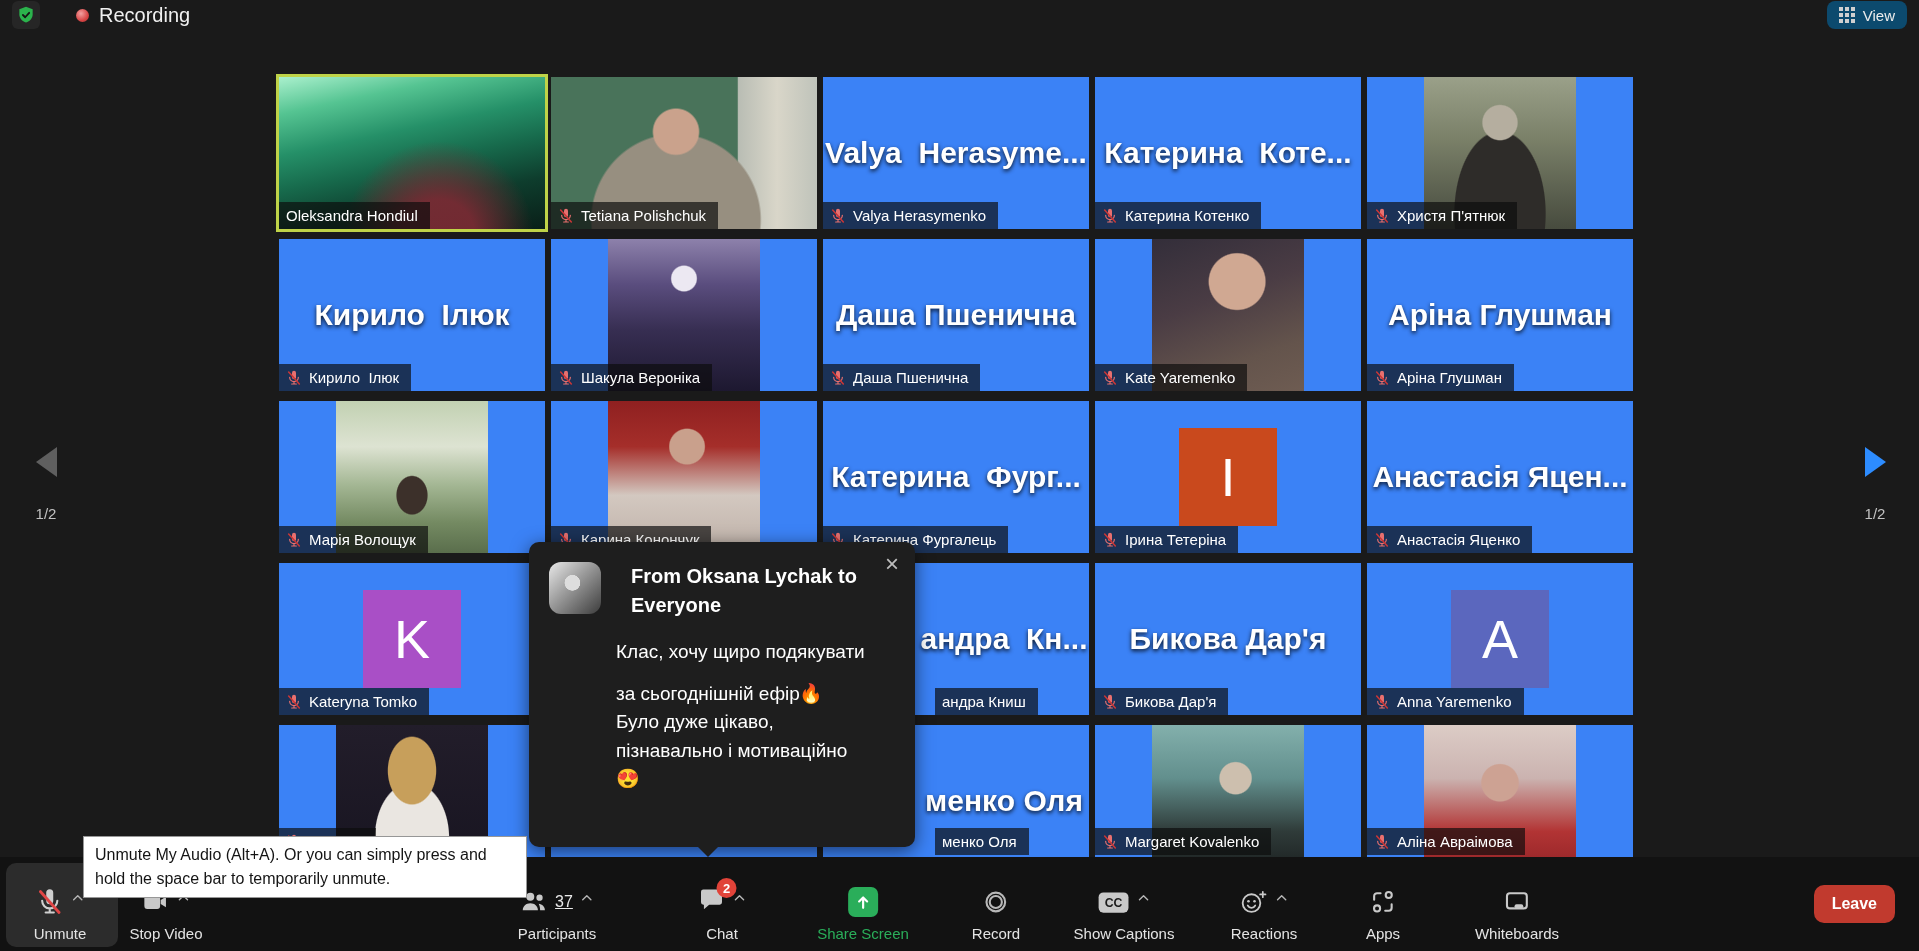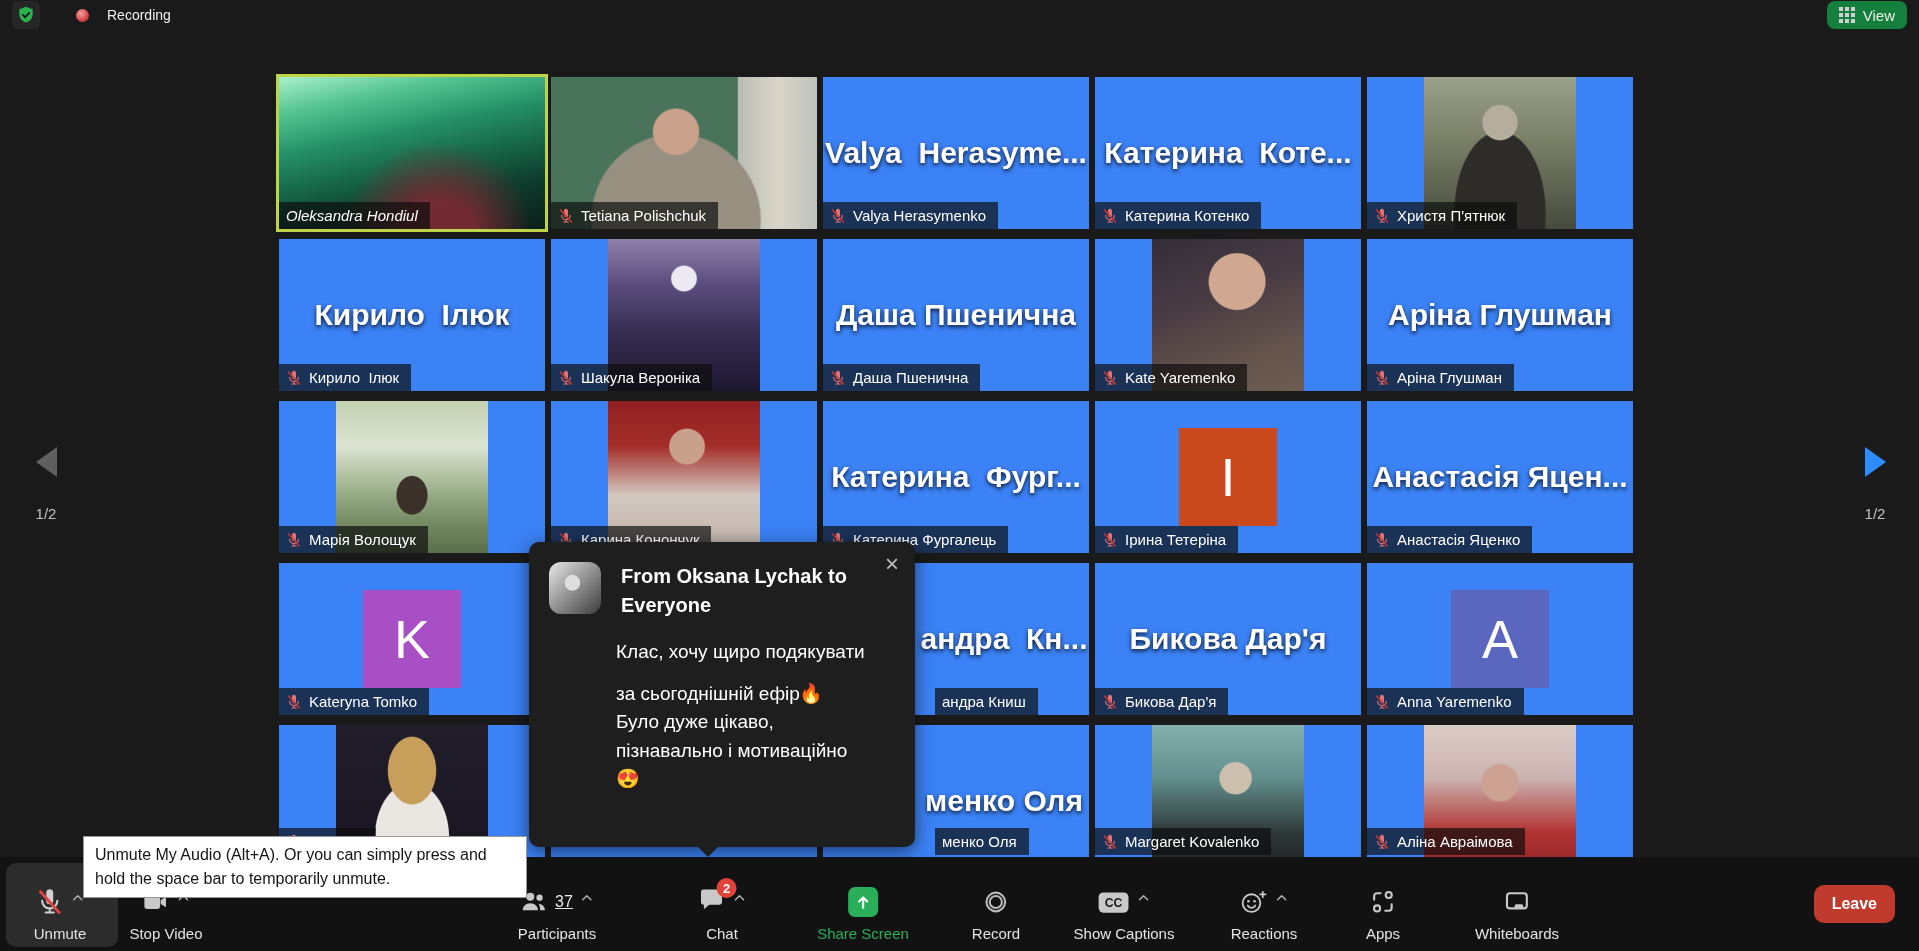--- a/index.html
+++ b/index.html
@@ -5,28 +5,28 @@
   * { margin:0; padding:0; box-sizing:border-box; }
   html,body { background:#101010; }
   body { font-family:"Liberation Sans", sans-serif; }
   .screen { position:relative; width:1919px; height:951px; background:#1a1a1a; overflow:hidden; }
 
   
   .topbar { position:absolute; left:0; top:0; right:0; height:30px; background:#1a1a1a; z-index:10; }
   .shield-wrap { position:absolute; left:12px; top:1px; width:28px; height:28px; background:#262626; border-radius:6px; display:flex; align-items:center; justify-content:center; cursor:pointer; }
   .shield-wrap svg { width:20px; height:20px; }
   .shield-body { fill:var(--shield-green,#2BB24C); }
-  .rec { position:absolute; left:76px; top:0; height:30px; display:flex; align-items:center; gap:18px; color:#f0f0f0; font-size:14px; }
+  .rec { position:absolute; left:76px; top:0; height:30px; display:flex; align-items:center; gap:10px; color:#f0f0f0; font-size:20px; }
   .rec-dot { width:13px; height:13px; border-radius:50%; background:radial-gradient(circle at 38% 35%, #f2a0a0, var(--recording-dot-red,#D84545) 60%, #a33232); }
-  .view-btn { position:absolute; right:12px; top:1px; height:28px; display:flex; align-items:center; gap:8px; background:#15803d; border-radius:8px; padding:0 12px; color:#ececec; font-size:15px; cursor:pointer; }
+  .view-btn { position:absolute; right:12px; top:1px; height:28px; display:flex; align-items:center; gap:8px; background:#0c4a6e; border-radius:8px; padding:0 12px; color:#ececec; font-size:15px; cursor:pointer; }
 
   
   .grid { position:absolute; left:279px; top:77px; width:1354px; display:grid; grid-template-columns:repeat(5,266px); grid-auto-rows:152px; gap:10px 6px; z-index:1; }
   .tile { position:relative; background:#3b82f6; overflow:hidden; }
-  .tile.active { z-index:2; box-shadow:0 0 0 3px var(--active-speaker-border,#BFD348);font-style:italic; }
+  .tile.active { z-index:2; box-shadow:0 0 0 3px var(--active-speaker-border,#BFD348); }
   .photo { position:absolute; inset:0; }
   .tile.sq .photo { left:50%; width:152px; transform:translateX(-50%); }
   .avatar-sq { position:absolute; left:50%; top:50%; transform:translate(-50%,-50%); width:98px; height:98px; display:flex; align-items:center; justify-content:center; font-size:54px; color:#fff; }
   .big-text { position:absolute; inset:0; display:flex; align-items:center; justify-content:center; font-weight:bold; font-size:30px; color:#fff; white-space:pre; text-shadow:0 2px 4px rgba(0,0,0,.85); }
   .tile.shifted .big-text { left:96px; }
   .tile-label { position:absolute; left:0; bottom:0; display:flex; align-items:center; gap:7px; background:rgba(12,12,12,.68); padding:5px 12px 5px 7px; font-size:15px; color:#fff; max-width:97%; white-space:pre; }
   .tile.shifted .tile-label { left:112px; }
   .grid .tile:nth-child(n+21) .tile-label { bottom:22px; }
   .mic-muted-sm { width:16px; height:16px; flex:none; color:var(--muted-icon,#E8706F); }
 
@@ -47,21 +47,21 @@
   .nav-prev { left:24px; top:447px; }
   .nav-next { right:22px; top:447px; }
   .tri { width:0; height:0; margin:0 auto; }
   .tri-left { border-top:15px solid transparent; border-bottom:15px solid transparent; border-right:21px solid #5f5f5f; }
   .tri-right { border-top:15px solid transparent; border-bottom:15px solid transparent; border-left:21px solid var(--pagination-blue,#2D8CFF); }
   .page-num { margin-top:28px; font-size:15px; color:#c2c2c2; }
 
   
   .chat-popup { position:absolute; left:529px; top:542px; width:386px; height:305px; background:#1e1e1e; border-radius:10px; box-shadow:0 4px 18px rgba(0,0,0,.55); z-index:30; padding:20px 20px 16px 20px; }
   .popup-close { position:absolute; top:10px; right:16px; font-size:24px; line-height:1; color:#bdbdbd; cursor:pointer; }
-  .popup-head { display:flex; gap:20px; }
+  .popup-head { display:flex; gap:30px; }
   .popup-avatar { width:52px; height:52px; border-radius:12px; flex:none; background:radial-gradient(circle at 45% 40%, #dddddd 0 18%, rgba(0,0,0,0) 19%), linear-gradient(135deg,#e9e9e9 0%,#9a9a9a 45%,#3c3c3c 100%); }
   .popup-title { font-size:20px; font-weight:bold; color:#fff; line-height:1.45; max-width:250px; }
   .popup-body { margin:18px 0 0 67px; font-size:19px; color:#fff; line-height:1.5; }
   .popup-body p { margin:0 0 13px 0; white-space:pre-line; }
   .popup-tail { position:absolute; left:168px; bottom:-21px; width:0; height:0; border:11px solid transparent; border-top-color:#1e1e1e; }
 
   
   .tooltip { position:absolute; left:83px; top:836px; width:444px; background:#ffffff; color:#141414; border:1px solid #979797; font-size:16px; line-height:1.5; padding:6px 11px; z-index:60; }
 
   

